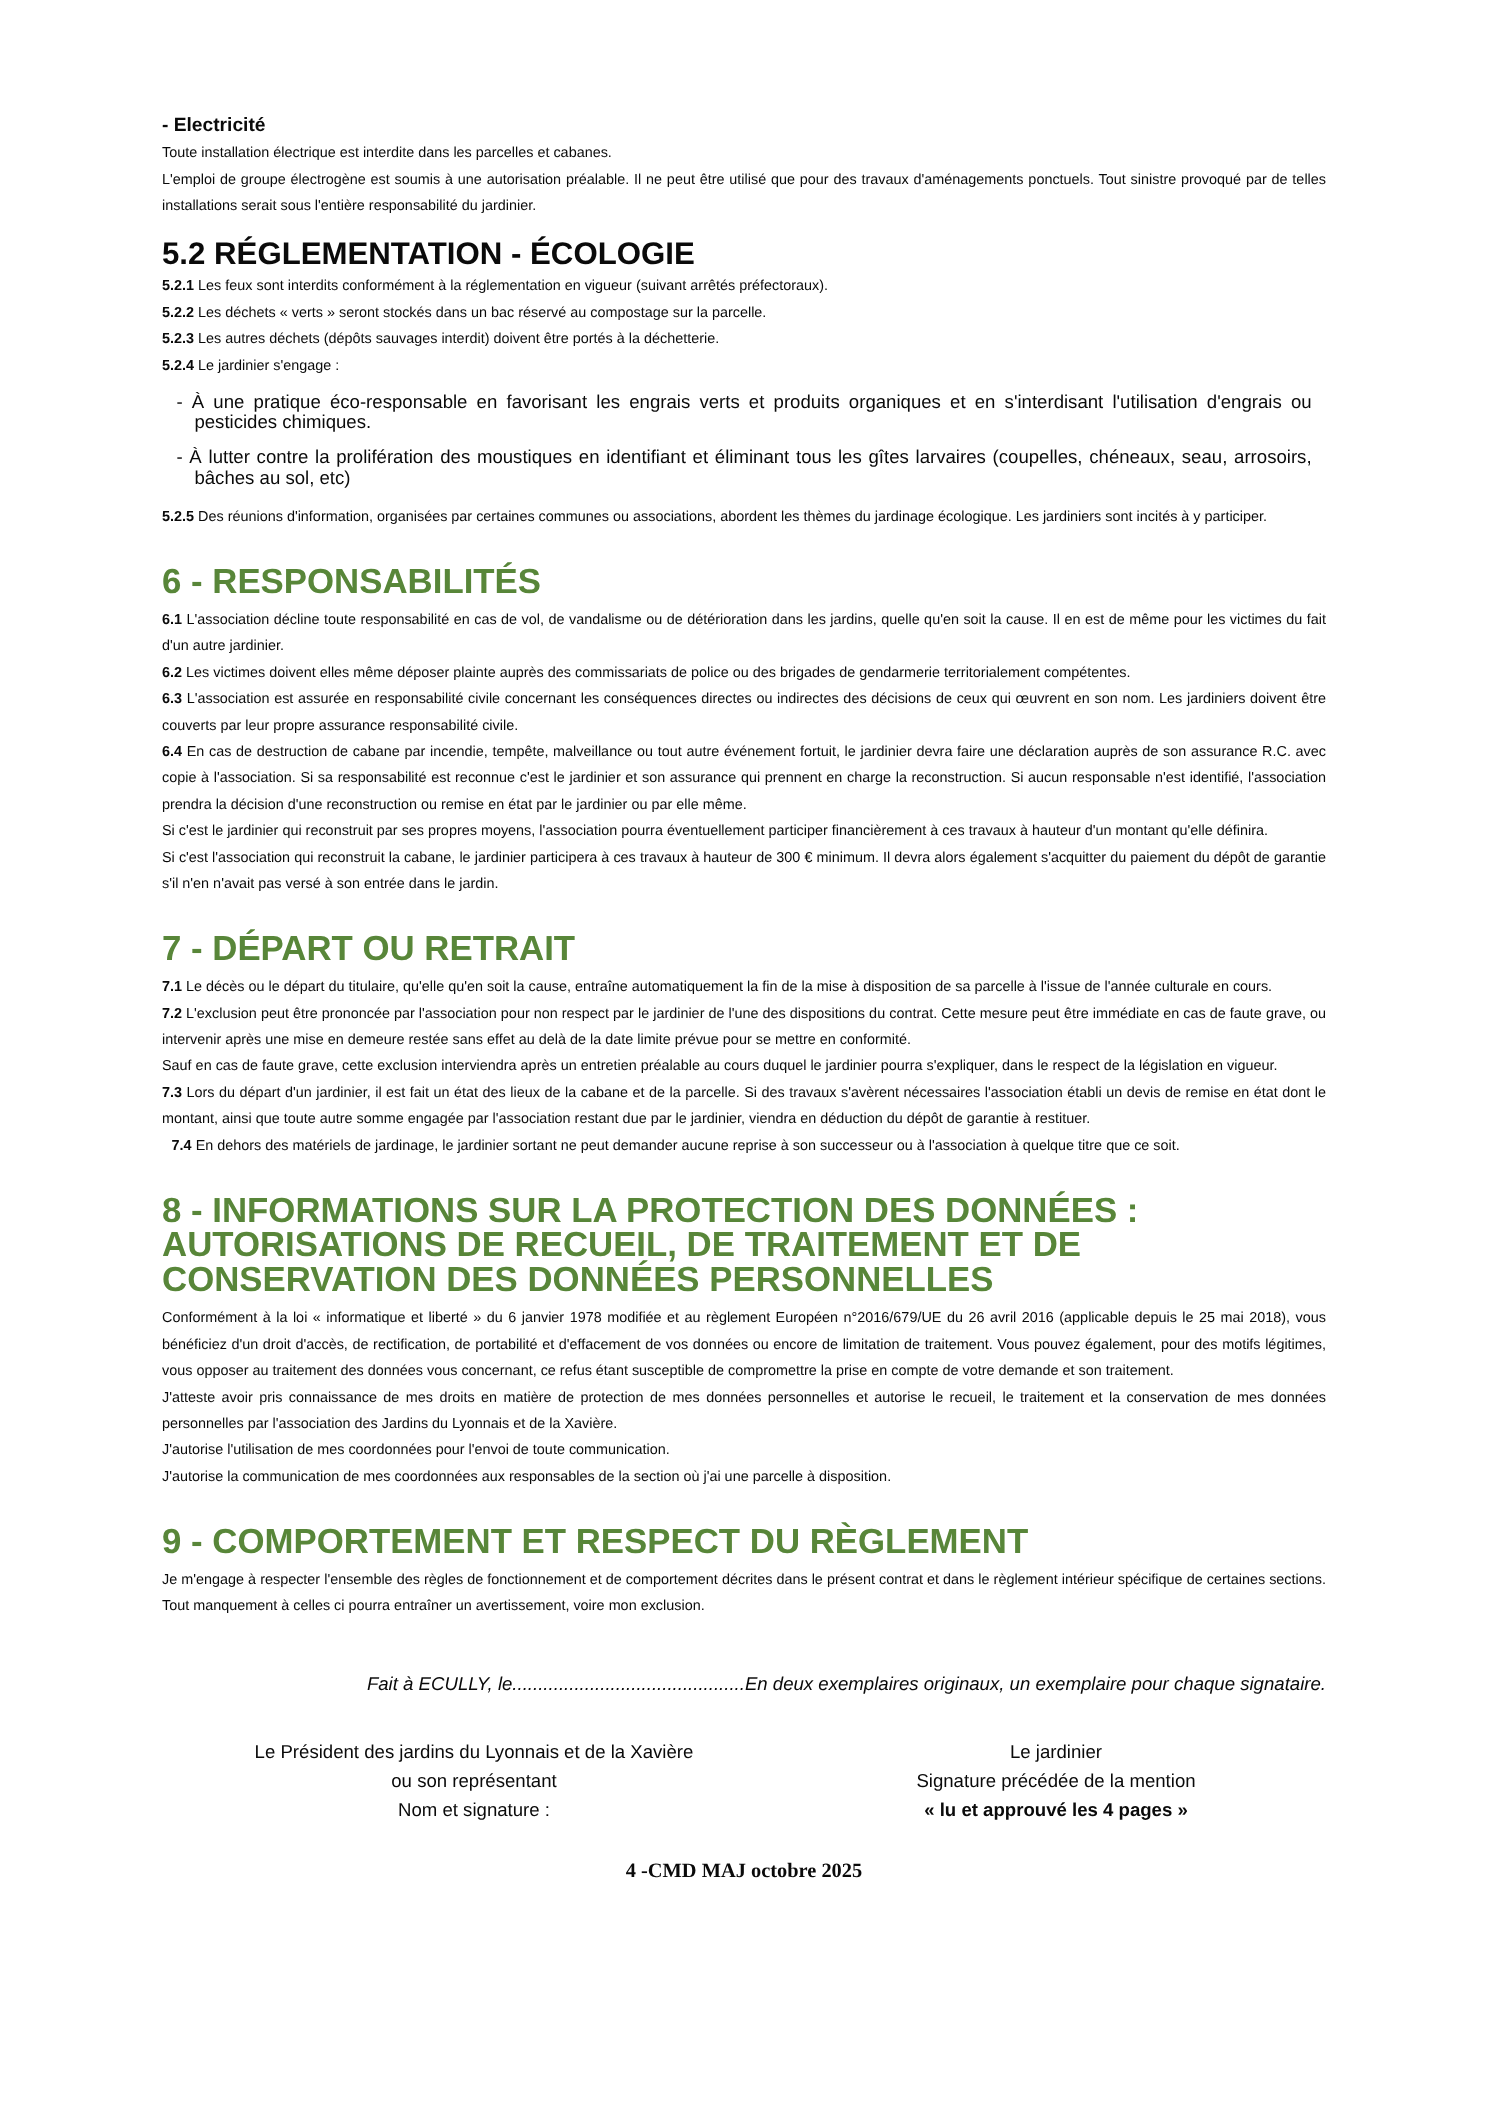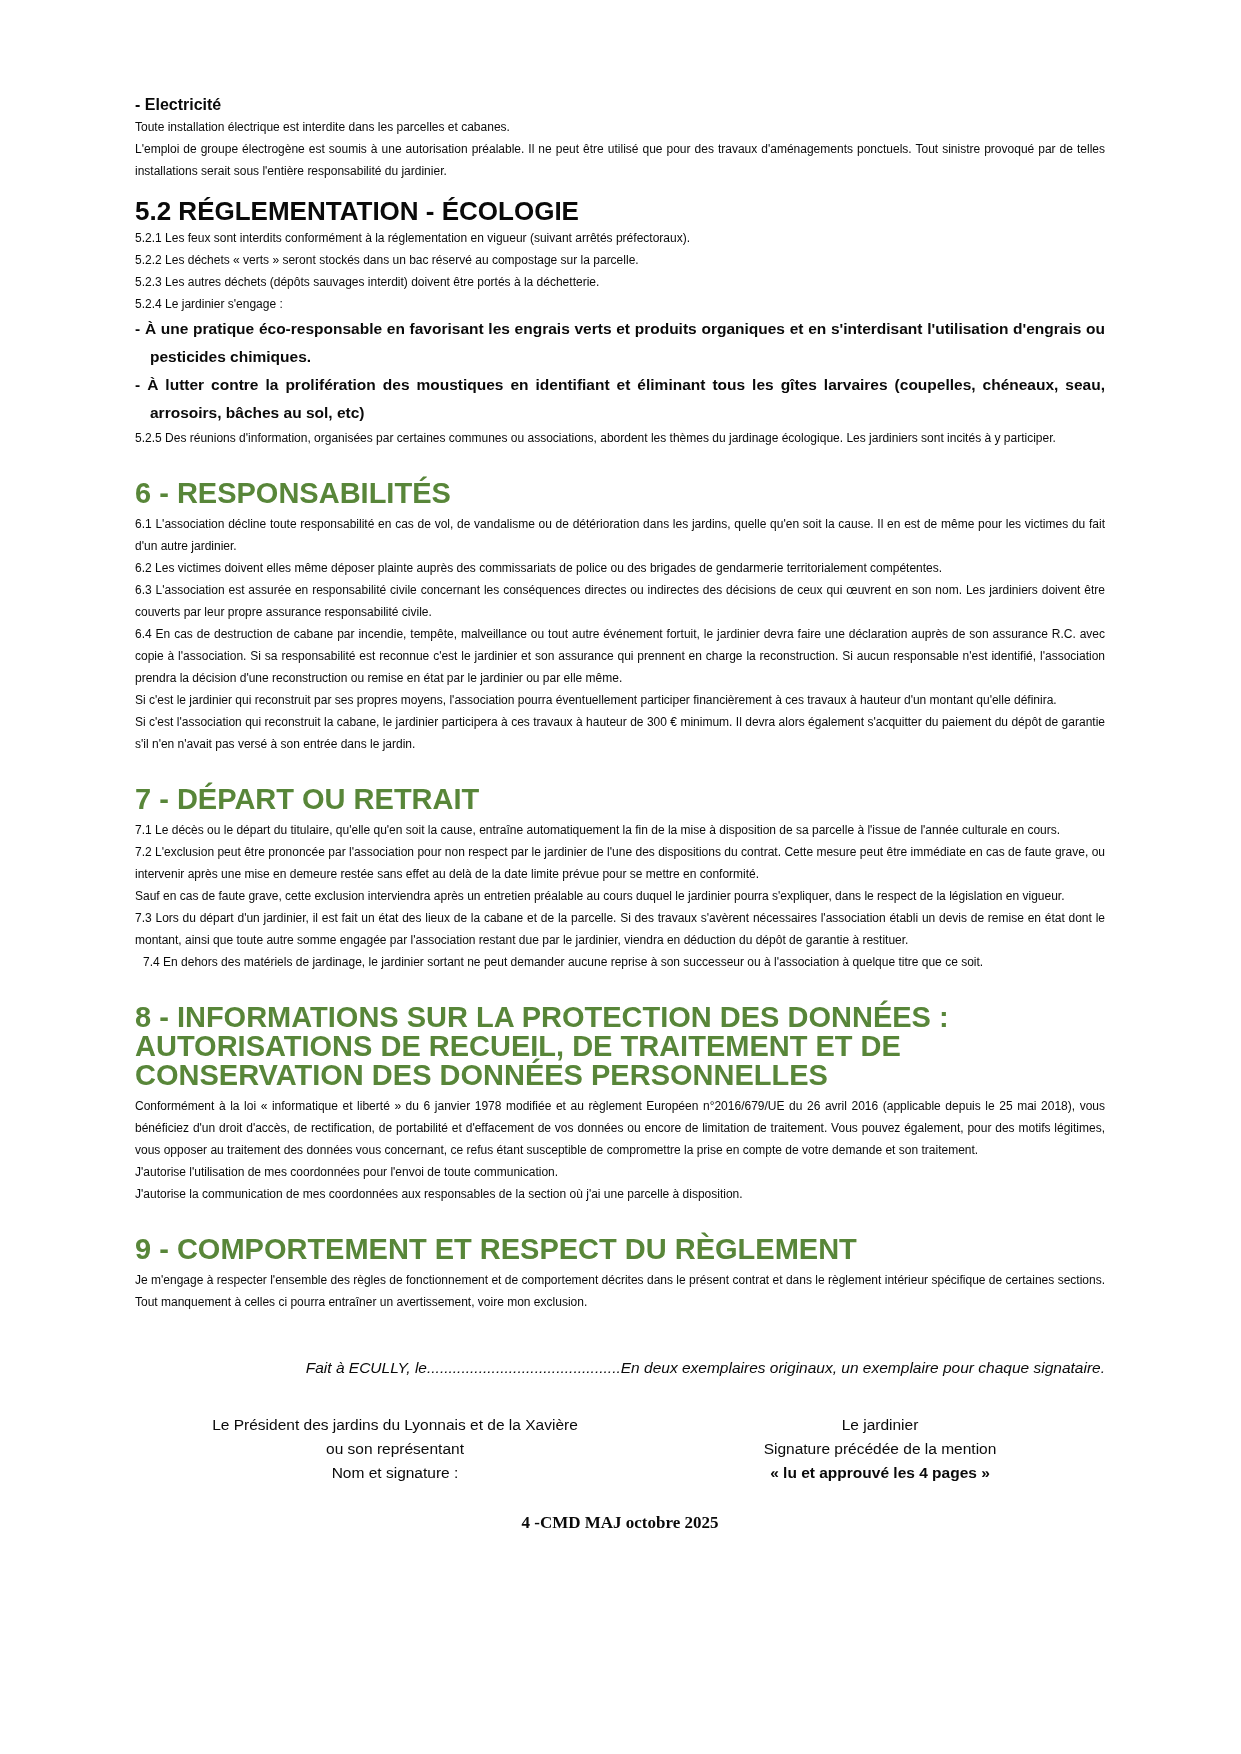--- a/index.html
+++ b/index.html
@@ -14,21 +14,21 @@
     font-family: "Liberation Sans", sans-serif;
     color: #0a0a0a;
   }
   p.body {
     margin: 0;
     font-size: 12px;
     line-height: 22px;
     text-align: justify;
   }
   .bold { font-weight: bold; }
-  .num { font-weight: normal; }
+  .num { font-weight: bold; }
   p.bold-line {
     margin: 0;
     font-size: 16px;
     line-height: 22px;
     font-weight: bold;
   }
   h2.h-black {
     margin: 16px 0 3px 0;
     font-size: 26px;
     line-height: 26px;
@@ -36,27 +36,26 @@
     color: #0a0a0a;
   }
   h2.h-green {
     margin: 30px 0 5px 0;
     font-size: 29px;
     line-height: 29px;
     font-weight: bold;
     color: #588639;
   }
   p.bullet {
-    margin: 0;
+    margin: 12px;
     font-size: 15.5px;
-    line-height: 28px;
+    line-height: 17px;
     text-align: justify;
     padding-left: 15px;
     text-indent: -15px;
-    font-weight: bold;
   }
   p.indent { text-indent: 8px; }
   p.fait {
     margin: 44px 0 0 0;
     font-size: 15.5px;
     line-height: 22px;
     text-align: right;
     font-style: italic;
   }
   .signatures {
@@ -108,20 +107,21 @@
 
   <h2 class="h-green">7 - DÉPART OU RETRAIT</h2>
   <p class="body"><span class="num">7.1</span> <span>Le décès ou le départ du titulaire, qu'elle qu'en soit la cause, entraîne automatiquement la fin de la mise à disposition de sa parcelle à l'issue de l'année culturale en cours.</span></p>
   <p class="body"><span class="num">7.2</span> <span>L'exclusion peut être prononcée par l'association pour non respect par le jardinier de l'une des dispositions du contrat. Cette mesure peut être immédiate en cas de faute grave, ou intervenir après une mise en demeure restée sans effet au delà de la date limite prévue pour se mettre en conformité.</span></p>
   <p class="body">Sauf en cas de faute grave, cette exclusion interviendra après un entretien préalable au cours duquel le jardinier pourra s'expliquer, dans le respect de la législation en vigueur.</p>
   <p class="body"><span class="num">7.3</span> <span>Lors du départ d'un jardinier, il est fait un état des lieux de la cabane et de la parcelle. Si des travaux s'avèrent nécessaires l'association établi un devis de remise en état dont le montant, ainsi que toute autre somme engagée par l'association restant due par le jardinier, viendra en déduction du dépôt de garantie à restituer.</span></p>
   <p class="body indent"><span class="num">7.4</span> <span>En dehors des matériels de jardinage, le jardinier sortant ne peut demander aucune reprise à son successeur ou à l'association à quelque titre que ce soit.</span></p>
 
   <h2 class="h-green">8 - INFORMATIONS SUR LA PROTECTION DES DONNÉES : AUTORISATIONS DE RECUEIL, DE TRAITEMENT ET DE CONSERVATION DES DONNÉES PERSONNELLES</h2>
   <p class="body">Conformément à la loi « informatique et liberté » du 6 janvier 1978 modifiée et au règlement Européen n°2016/679/UE du 26 avril 2016 (applicable depuis le 25 mai 2018), vous bénéficiez d'un droit d'accès, de rectification, de portabilité et d'effacement de vos données ou encore de limitation de traitement. Vous pouvez également, pour des motifs légitimes, vous opposer au traitement des données vous concernant, ce refus étant susceptible de compromettre la prise en compte de votre demande et son traitement.</p>
+  <p class="body">J'atteste avoir pris connaissance de mes droits en matière de protection de mes données personnelles et autorise le recueil, le traitement et la conservation de mes données personnelles par l'association des Jardins du Lyonnais et de la Xavière.</p>
   <p class="body">J'autorise l'utilisation de mes coordonnées pour l'envoi de toute communication.</p>
   <p class="body">J'autorise la communication de mes coordonnées aux responsables de la section où j'ai une parcelle à disposition.</p>
 
   <h2 class="h-green">9 - COMPORTEMENT ET RESPECT DU RÈGLEMENT</h2>
   <p class="body">Je m'engage à respecter l'ensemble des règles de fonctionnement et de comportement décrites dans le présent contrat et dans le règlement intérieur spécifique de certaines sections. Tout manquement à celles ci pourra entraîner un avertissement, voire mon exclusion.</p>
 
   <p class="fait">Fait à ECULLY, le.............................................En deux exemplaires originaux, un exemplaire pour chaque signataire.</p>
 
   <div class="signatures">
     <div class="sign-col-left">

